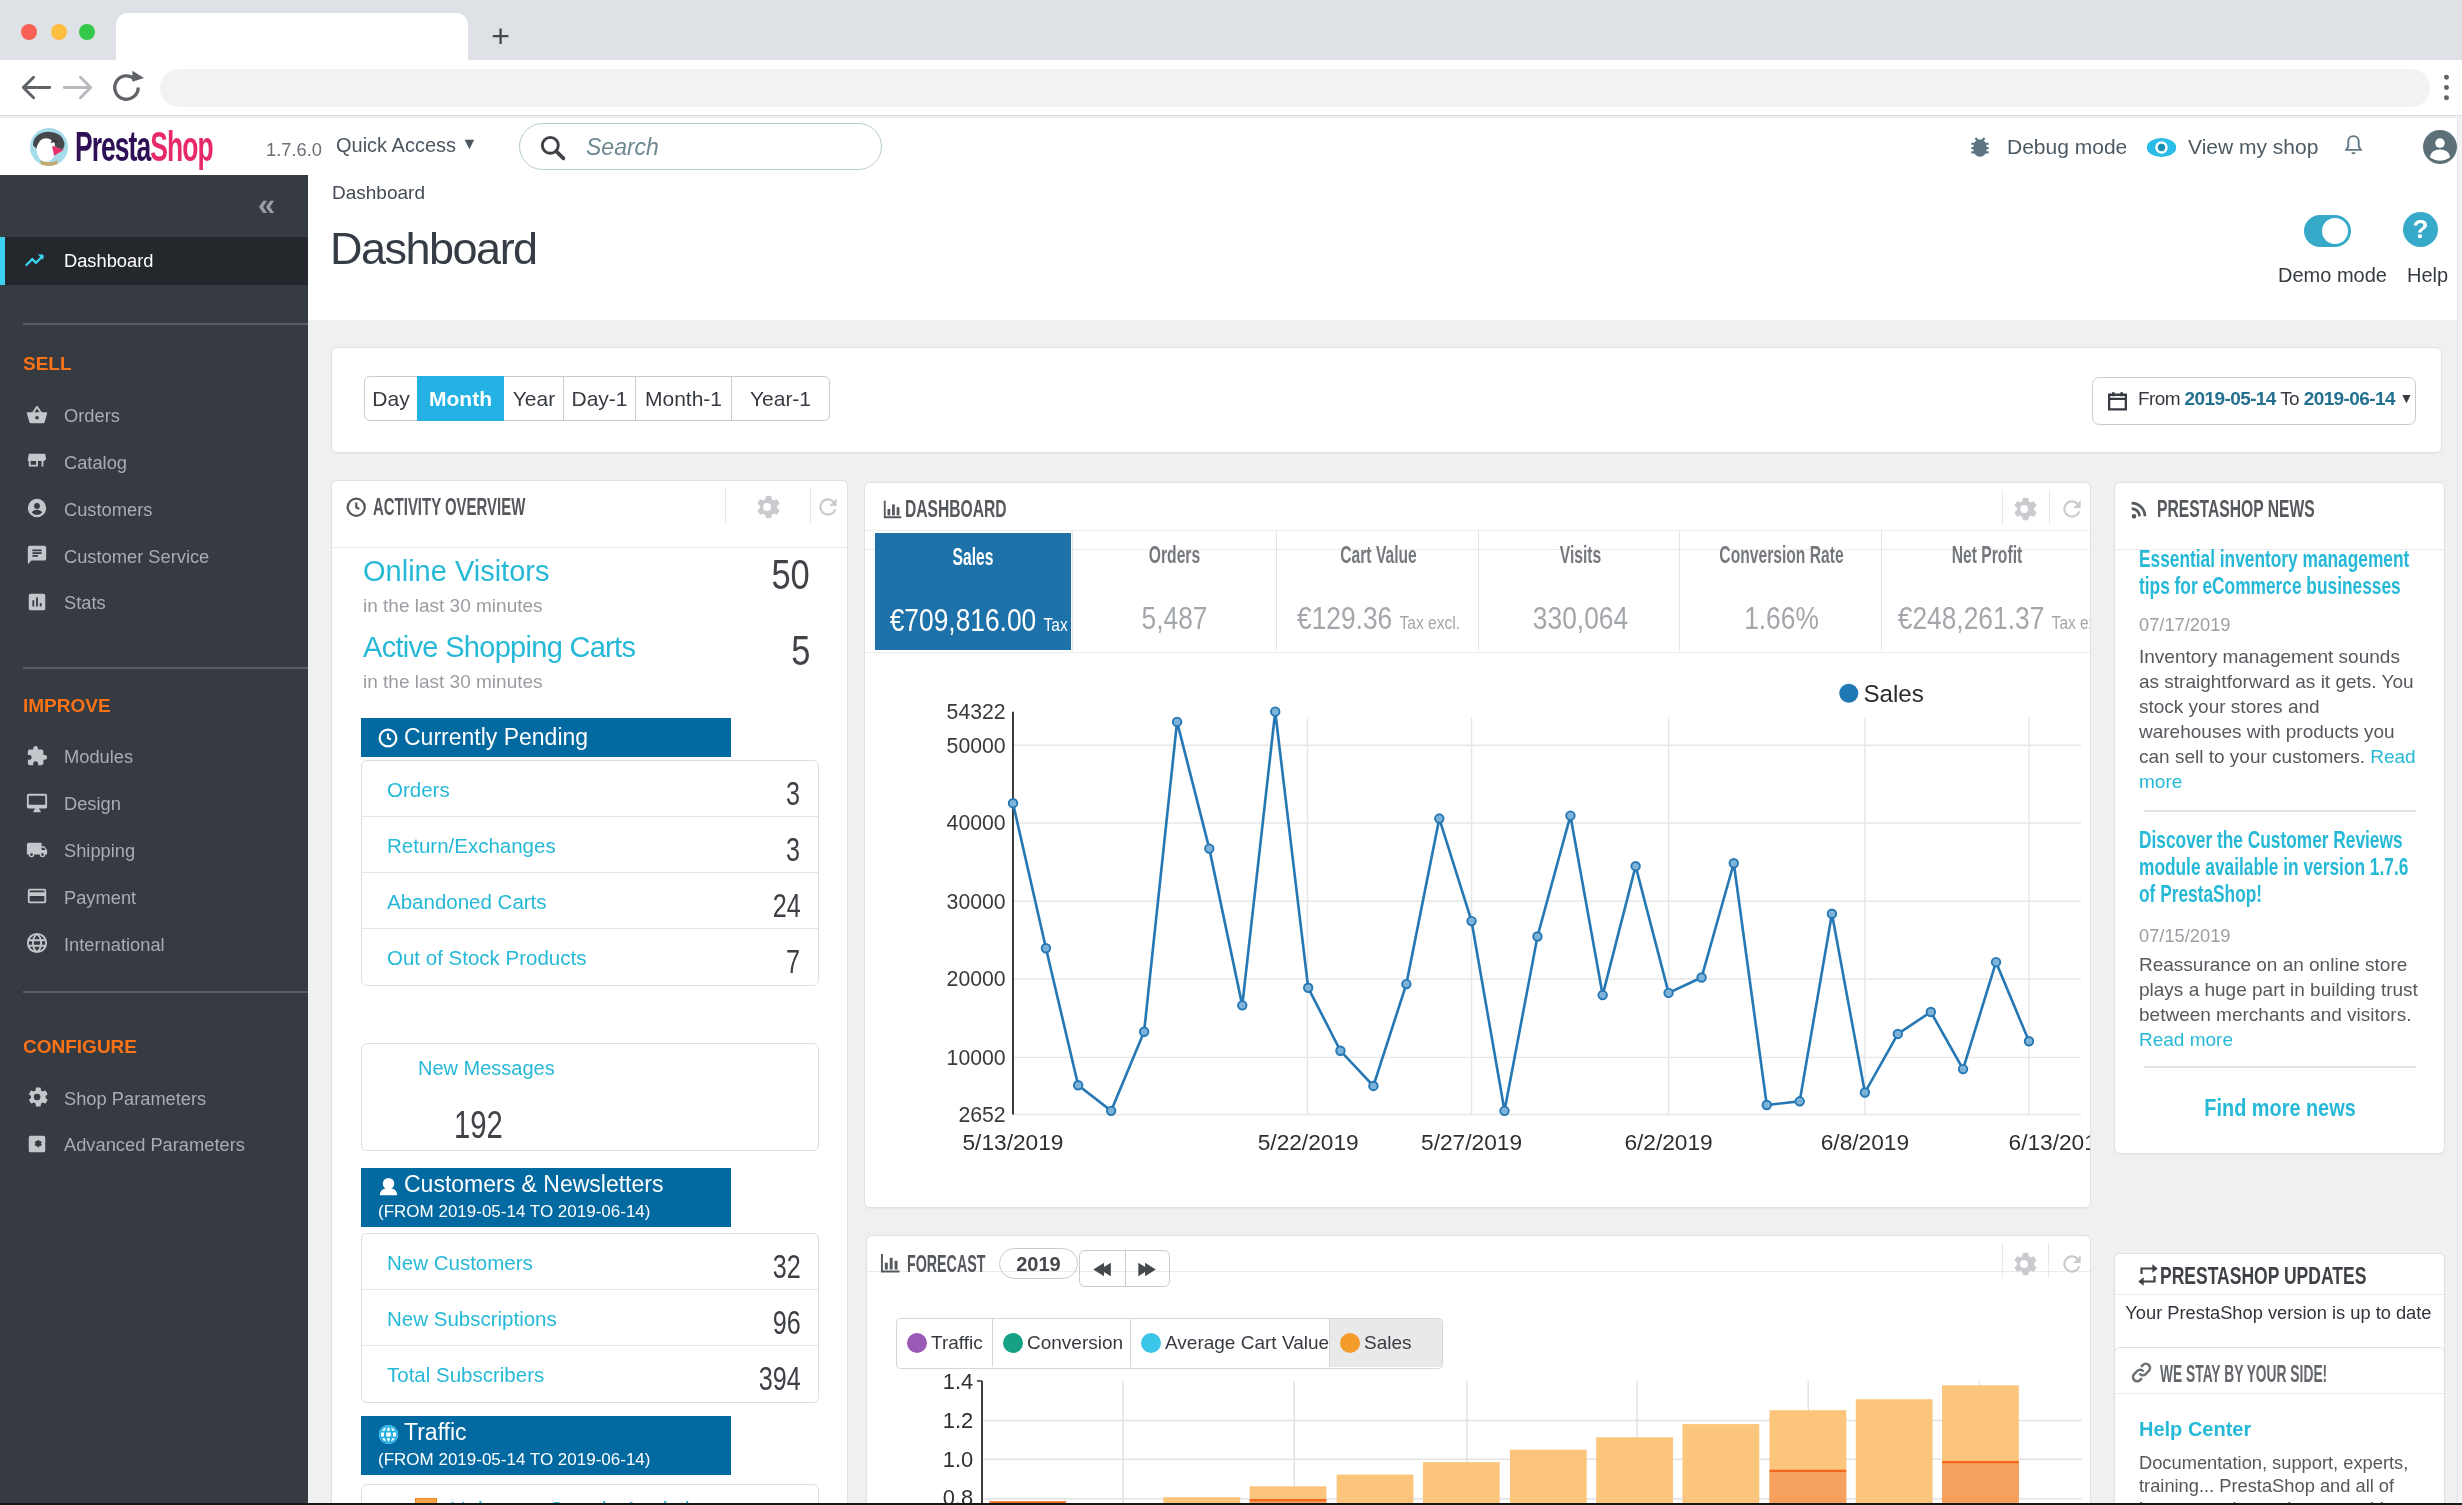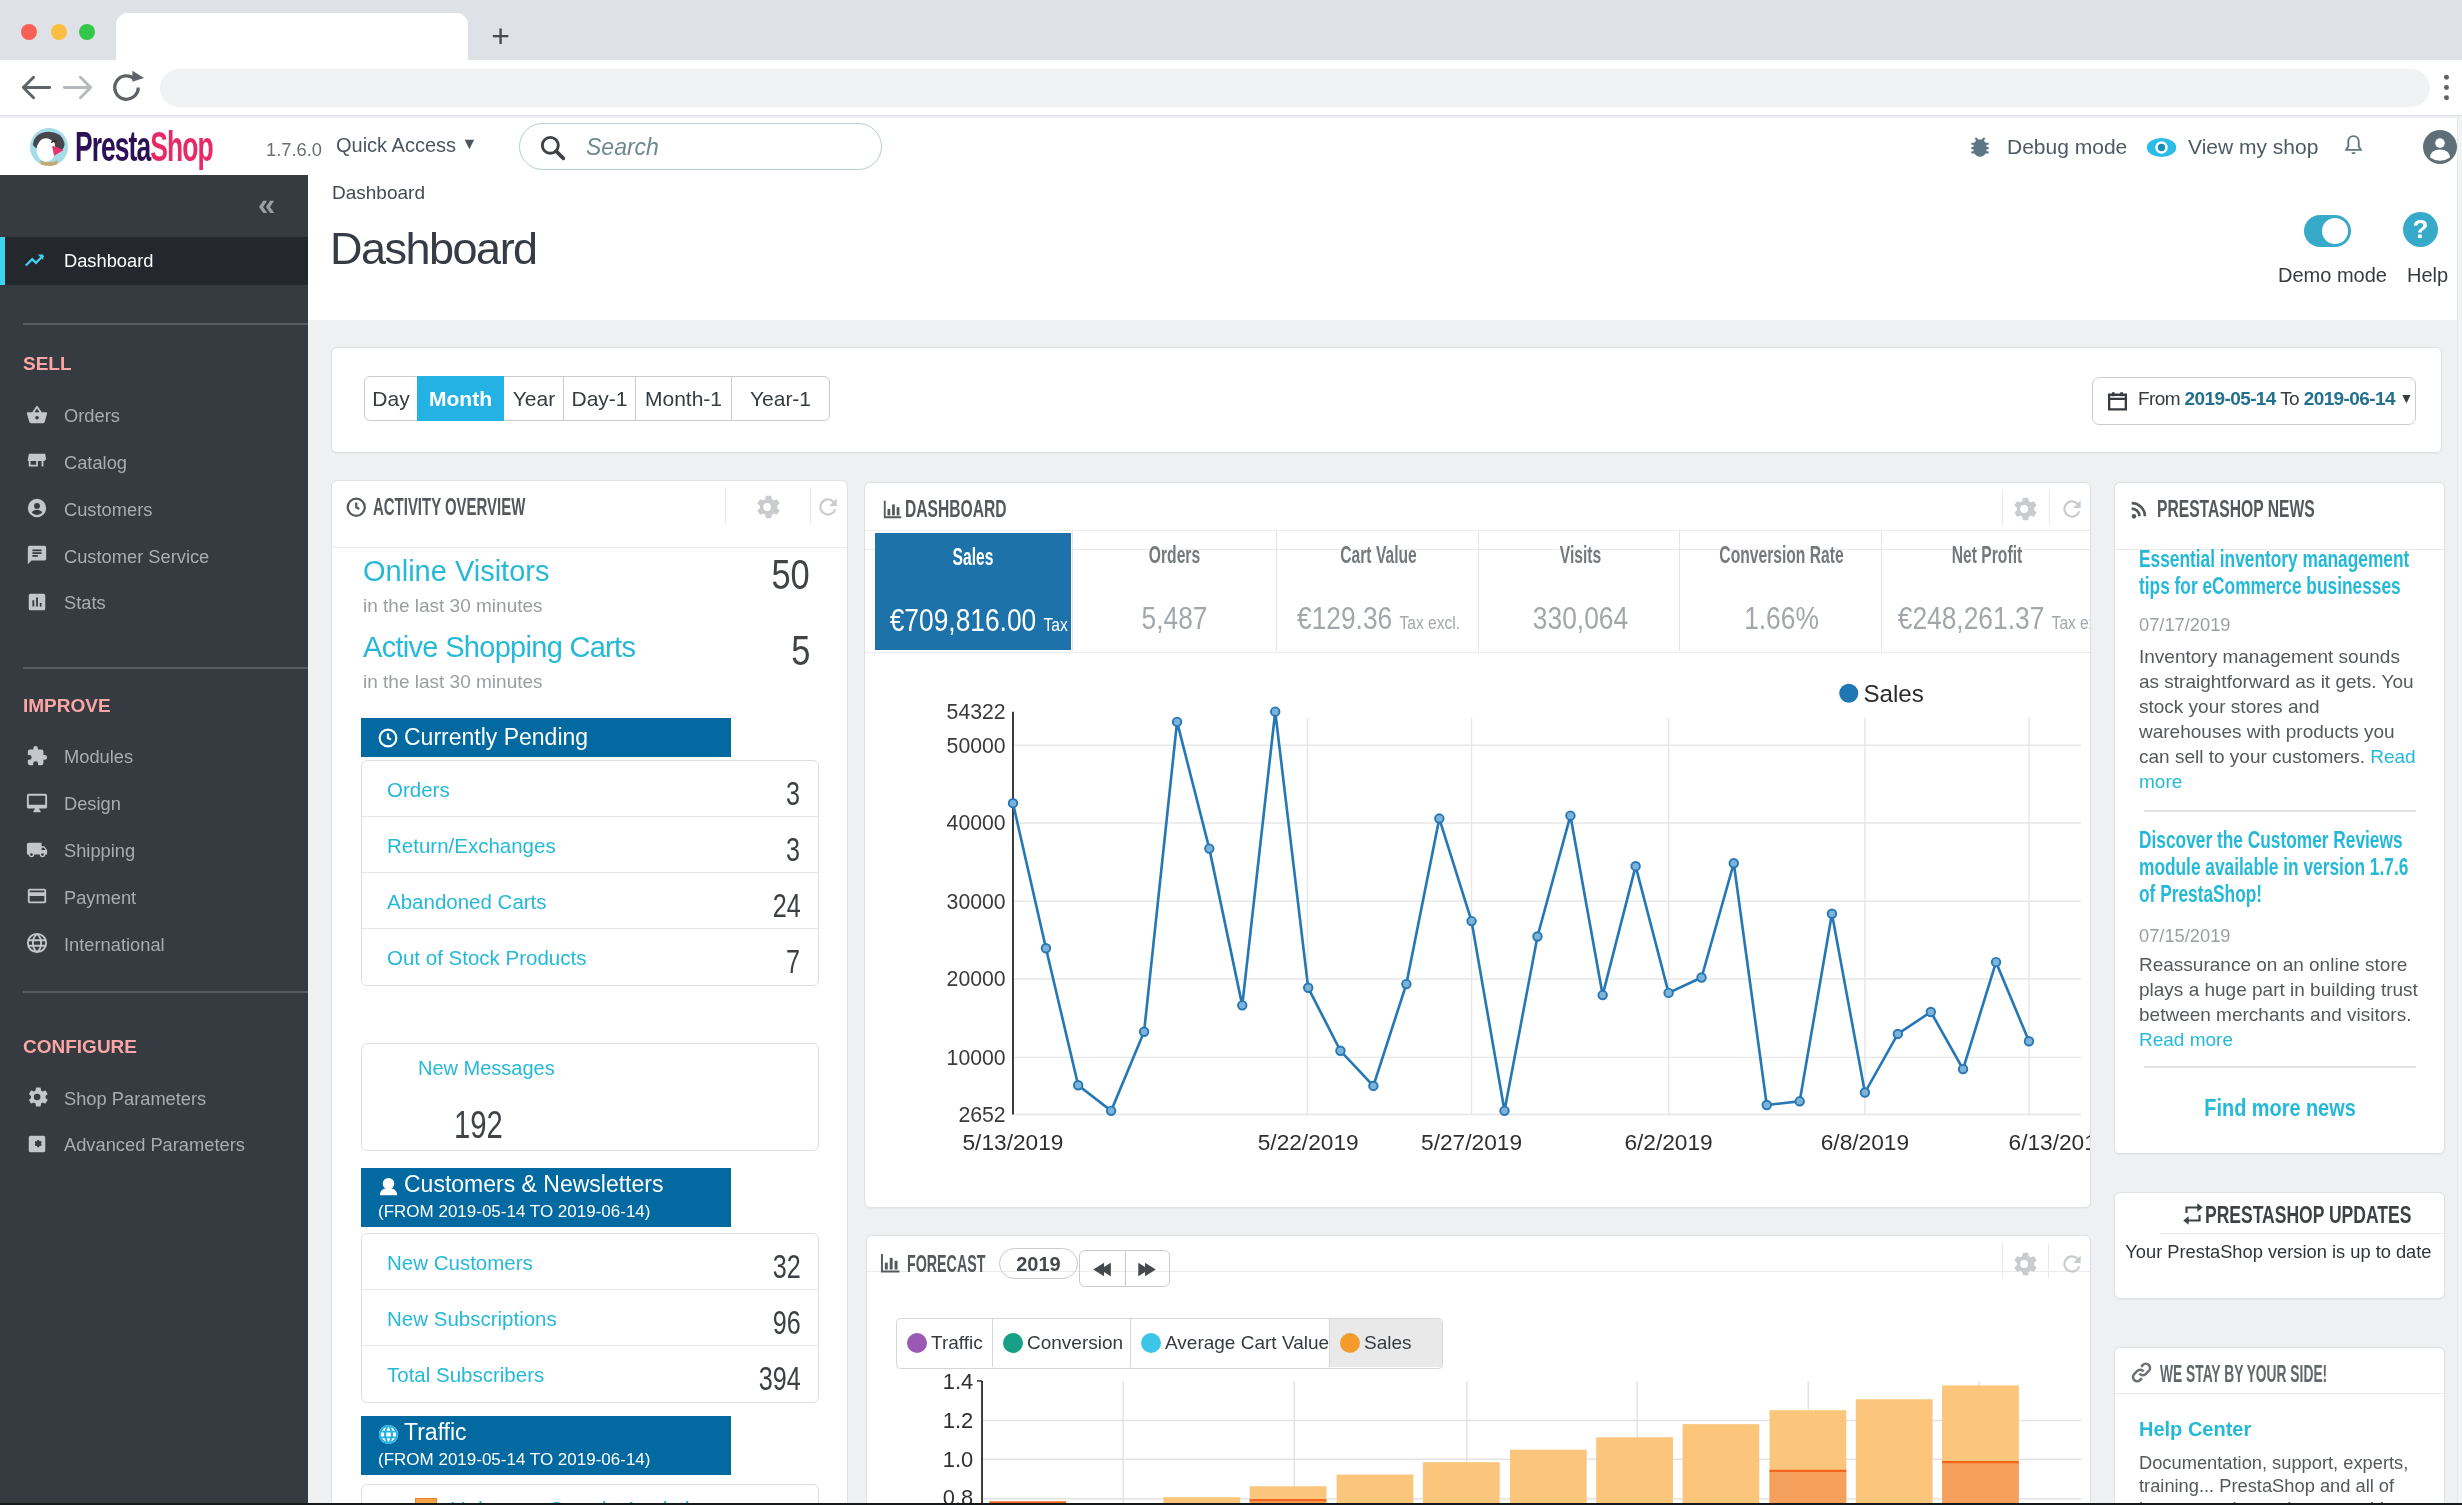--- a/index.html
+++ b/index.html
@@ -22,21 +22,21 @@
 #qa { position:absolute; left:336px; top:16px; font-size:20px; }
 #searchpill { position:absolute; left:519px; top:5.1px; width:363px; height:47px; border:1.5px solid #b7ccd3; border-radius:24px; }
 #searchtxt { position:absolute; left:66px; top:10.3px; font-size:23px; font-style:italic; color:#6d8891; }
 .hright { position:absolute; top:17px; font-size:21px; color:#4c5a64; }
 
 #sidebar { position:absolute; left:0; top:175px; width:308px; height:1331px; background:#363a41; }
 #collapse { position:absolute; left:258px; top:11.7px; color:#9a9da2; font-size:31px; font-weight:bold; letter-spacing:-2.9px;}
 #mi-dash { position:absolute; left:0; top:62px; width:308px; height:48px; background:#24272c; }
 #mi-dash .bar { position:absolute; left:0; top:0; width:5.1px; height:48px; background:#3cd2f0; }
 .mtxt { font-size:18.3px; color:#a9adb2; }
-.msec { position:absolute; left:23px; font-size:19px; font-weight:bold; color:#fca5a5; }
+.msec { position:absolute; left:23px; font-size:19px; font-weight:bold; color:#f97316; }
 .msep { position:absolute; left:23px; width:285px; height:1.5px; background:#575b63; }
 .mitem { position:absolute; left:64px; font-size:18.3px; color:#a9adb2; }
 .micon { position:absolute; left:26px; width:22px; height:22px; }
 
 #breadcrumb { position:absolute; left:332px; top:182px; font-size:19px; color:#434a54; }
 #pagetitle { position:absolute; left:330px; top:223px; font-size:45px; color:#363c45; letter-spacing:-1.5px; }
 #contentwhite { position:absolute; left:308px; top:175px; width:2155px; height:145px; background:#fff; }
 
 #demotoggle { position:absolute; left:2304px; top:215px; width:47px; height:31.5px; background:#38aac9; border-radius:16px; }
 #demotoggle .knob { position:absolute; right:2.9px; top:2.9px; width:26px; height:26px; background:#fff; border-radius:50%; }
@@ -532,21 +532,21 @@
     <div class="newsdate" style="top:131px;">07/17/2019</div>
     <div class="newsbody" style="top:161px;">Inventory management sounds as straightforward as it gets. You stock your stores and warehouses with products you can sell to your customers. <span class="cyan">Read more</span></div>
     <div class="abs" style="left:29px; top:327px; width:272px; height:1.5px; background:#e3e3e3;"></div>
     <div class="newstitle" style="top:344px;">Discover the Customer Reviews<br>module available in version 1.7.6<br>of PrestaShop!</div>
     <div class="newsdate" style="top:442px;">07/15/2019</div>
     <div class="newsbody" style="top:469px;">Reassurance on an online store plays a huge part in building trust between merchants and visitors. <br><span class="cyan">Read more</span></div>
     <div class="abs" style="left:29px; top:583px; width:272px; height:1.5px; background:#e3e3e3;"></div>
     <div class="abs cyan" style="left:0; top:612px; width:331px; text-align:center; font-size:23.4px; font-weight:bold;"><span style="display:inline-block; transform:scaleX(0.85);">Find more news</span></div>
   </div>
 
-  <div class="panel" style="left:2114px; top:1192px; width:331px; height:107px;padding-left:45px;">
+  <div class="panel" style="left:2114px; top:1253px; width:331px; height:107px;">
     <div class="phead" style="height:41px;">
       <svg class="abs" style="left:20px; top:8px;" width="26" height="26" viewBox="0 0 24 24">
           <path fill="#3e4247" d="M7 7h9v3l5-4-5-4v3H5v6h2zm10 10H8v-3l-5 4 5 4v-3h11v-6h-2z"></path>
         </svg>
       <div class="ptitle" style="left:45px; top:8px; font-size:24px; transform:scaleX(0.73); color:#3e4247;">PRESTASHOP UPDATES</div>
     </div>
     <div class="abs" style="left:10.3px; top:48px; font-size:18.3px; color:#30343a;">Your PrestaShop version is up to date</div>
   </div>
 
   <div class="panel" style="left:2114px; top:1347px; width:331px; height:190px;">

